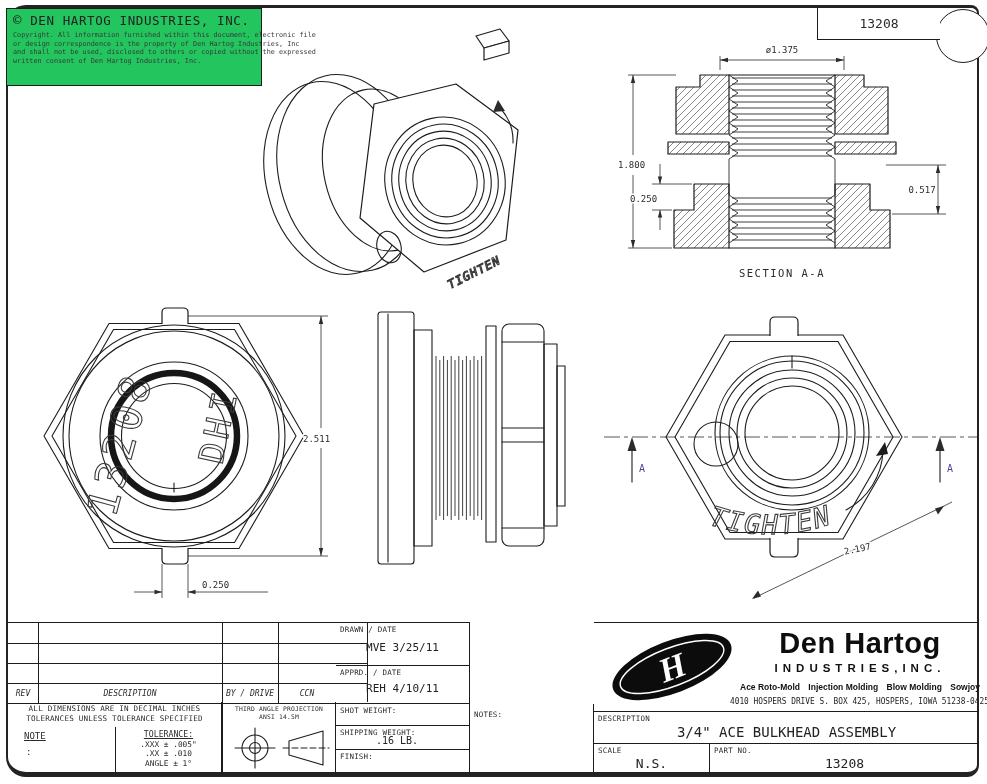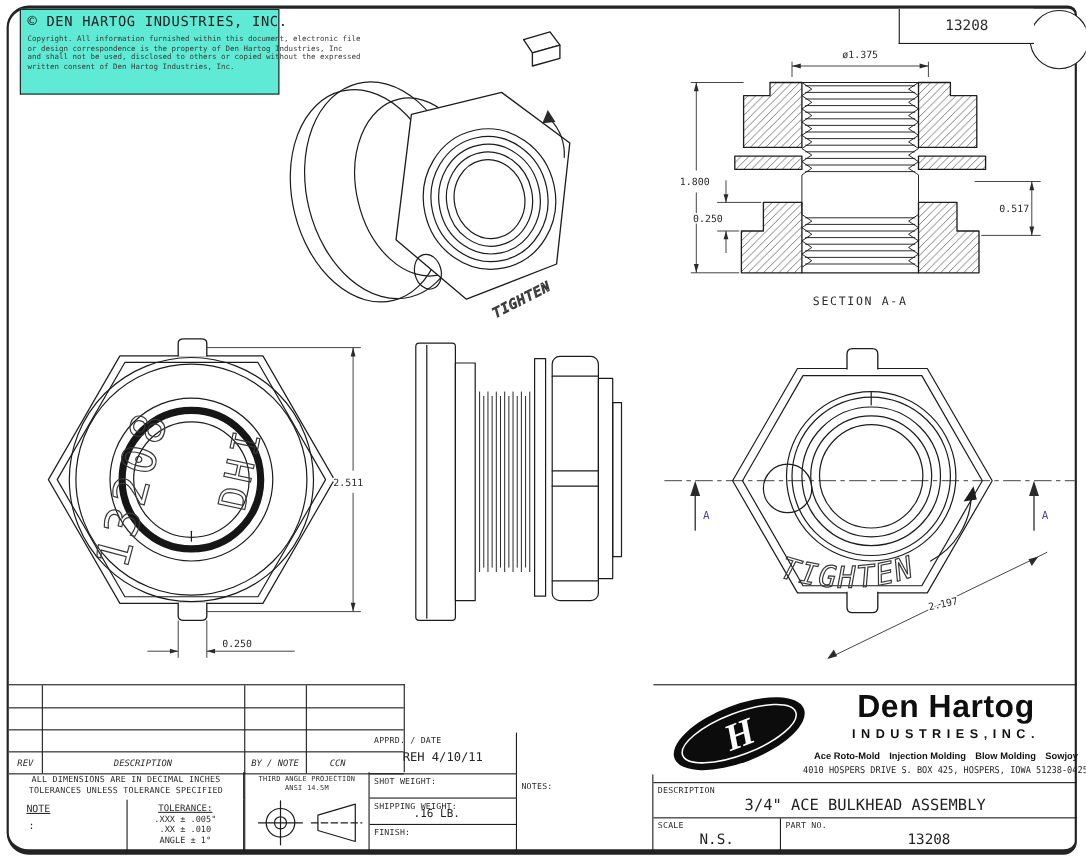--- a/index.html
+++ b/index.html
@@ -4,22 +4,22 @@
 <style>
   html,body{margin:0;padding:0;background:#fff;}
   body{width:987px;height:784px;overflow:hidden;position:relative;
        font-family:"DejaVu Sans Mono",monospace;color:#2b2b2b;}
   .sheet{position:absolute;inset:0;background:#fff;}
   .frame{position:absolute;left:6px;top:5px;width:973px;height:772px;
          box-sizing:border-box;border:2.5px solid #232323;border-top-width:3.5px;
          border-bottom-width:5px;border-radius:20px 8px 12px 20px;}
   .abs{position:absolute;box-sizing:border-box;}
   
-  .copybox{left:18px;top:8px;width:236px;height:78px;border:1.4px solid #1c1c1c;
-           background:#5eead4;z-index:3;padding:3px 6px;}
+  .copybox{left:6px;top:8px;width:256px;height:78px;border:1.4px solid #1c1c1c;
+           background:#22c55e;z-index:3;padding:3px 6px;}
   .copy-title{font-size:12.5px;letter-spacing:.6px;color:#222;white-space:nowrap;}
   .copy-sym{font-size:14px;}
   .copy-lines{margin-top:3px;}
   .copy-lines div{font-size:6.8px;line-height:8.6px;color:#3a3a3a;white-space:nowrap;}
   
   .partbox{left:817px;top:8px;width:123px;height:32px;border-left:1.4px solid #1c1c1c;
            border-bottom:1.4px solid #1c1c1c;display:flex;align-items:center;
            justify-content:center;font-size:13px;background:#fff;z-index:3;}
   .cornercircle{left:936px;top:9px;width:54px;height:54px;border:1.6px solid #1c1c1c;
            border-radius:50%;z-index:2;background:#fff;}
@@ -228,21 +228,21 @@
     </div>
     <div class="revrow" style="top:40px">
       <div class="revcell" style="left:0;width:30px"></div>
         <div class="revcell" style="left:30px;width:184px"></div>
       <div class="revcell" style="left:214px;width:56px"></div>
         <div class="revcell" style="left:270px;width:58px;border-right:none"></div>
     </div>
     <div class="revrow" style="top:60px">
       <div class="revcell" style="left:0;width:30px">REV</div>
       <div class="revcell" style="left:30px;width:184px">DESCRIPTION</div>
-      <div class="revcell" style="left:214px;width:56px">BY / NOTE</div>
+      <div class="revcell" style="left:214px;width:56px">BY / DRIVE</div>
       <div class="revcell" style="left:270px;width:58px;border-right:none">CCN</div>
     </div>
   </div>
 
   <div class="cell br dimsnote" style="left:8px;top:702px;width:214px;height:25px;">
     <div>ALL DIMENSIONS ARE IN DECIMAL INCHES</div>
     <div>TOLERANCES UNLESS TOLERANCE SPECIFIED</div>
   </div>
 
   <div class="cell" style="left:8px;top:727px;width:107px;height:47px;">
@@ -263,20 +263,24 @@
     </div>
     <svg style="left:6px;top:26px;" width="102" height="42" viewBox="0 0 102 42">
       <circle class="ln" cx="26" cy="20" r="13" stroke-width=".9"></circle>
       <circle class="ln" cx="26" cy="20" r="5.5" stroke-width=".9"></circle>
       <path class="ln" d="M6,20 H46 M26,0 V40" stroke-width=".7"></path>
       <path class="ln" d="M60,13 L94,3 L94,37 L60,27 Z" stroke-width=".9"></path>
       <line class="ln" x1="54" y1="20" x2="100" y2="20" stroke-width=".7" stroke-dasharray="6 3"></line>
     </svg>
   </div>
 
+  <div class="cell bt br bb" style="left:336px;top:622px;width:134px;height:44px;">
+    <div class="lbl">DRAWN / DATE</div>
+    <div class="val" style="position:absolute;left:0;top:18px;width:100%;text-align:center;">MVE 3/25/11</div>
+  </div>
   <div class="cell br bb" style="left:336px;top:666px;width:134px;height:38px;">
     <div class="lbl">APPRD. / DATE</div>
     <div class="val" style="position:absolute;left:0;top:16px;width:100%;text-align:center;">REH 4/10/11</div>
   </div>
   <div class="cell br bb" style="left:336px;top:704px;width:134px;height:22px;">
     <div class="lbl">SHOT WEIGHT:</div>
   </div>
   <div class="cell br bb" style="left:336px;top:726px;width:134px;height:24px;">
     <div class="lbl">SHIPPING WEIGHT:</div>
     <div class="val" style="position:absolute;left:40px;top:9px;width:100%;font-size:10px;">.16 LB.</div>

